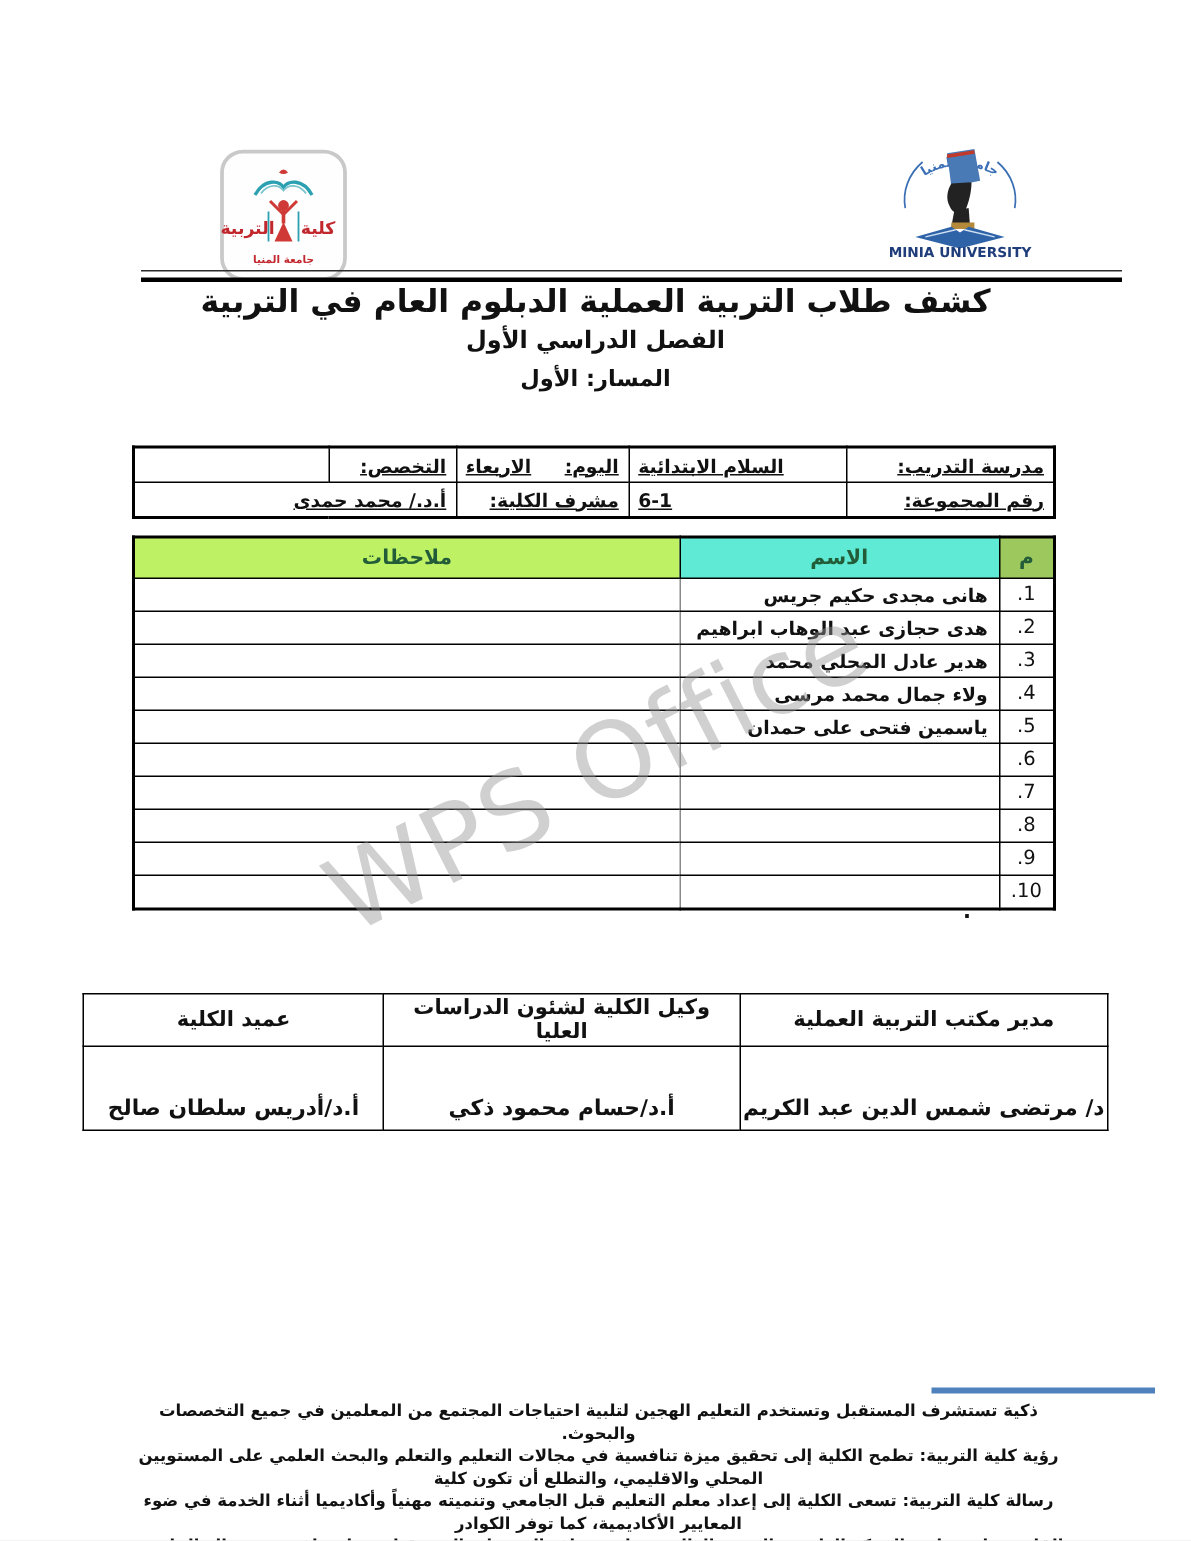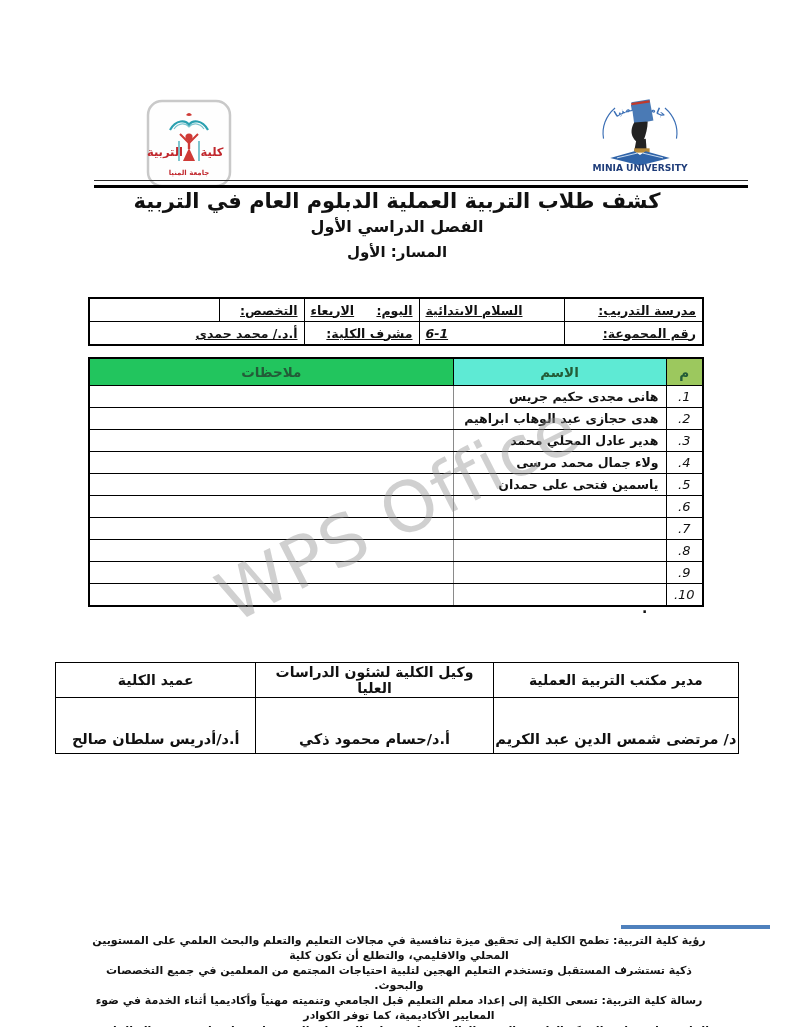--- a/index.html
+++ b/index.html
@@ -21,21 +21,21 @@
   .titles{position:absolute;top:188px;left:0;width:794px;text-align:center;}
   .titles .t1{font-size:21px;font-weight:bold;line-height:26px;}
   .titles .t2{font-size:16px;font-weight:bold;line-height:26px;}
   .titles .t3{font-size:15px;font-weight:bold;line-height:25px;}
   
   table{border-collapse:collapse;table-layout:fixed;}
   .info-table{position:absolute;top:297px;right:90px;width:614px;border:2px solid #000;}
   .info-table td{border:1px solid #000;height:22px;font-size:12.5px;font-weight:bold;
      text-decoration:underline;padding:0 6px;white-space:nowrap;overflow:hidden;}
   .info-table .val{text-align:left;}
-  .ltr{direction:ltr;unicode-bidi:bidi-override;font-style:italic;}
+  .ltr{direction:ltr;unicode-bidi:bidi-override;}
   .day-cell{display:flex;justify-content:space-between;align-items:center;}
   
   .students-table{position:absolute;top:357px;right:90px;width:614px;border:2px solid #000;}
   .students-table th{height:24px;font-size:13.5px;font-weight:bold;border:1px solid #000;}
   .students-table td{height:21px;border-top:1px solid #000;border-bottom:1px solid #000;
      font-size:12.5px;padding:0 7px;overflow:hidden;white-space:nowrap;}
   .students-table td.num{border-left:1px solid #000;text-align:center;font-weight:normal;
      font-size:13px;padding:0 2px;}
   .students-table td.name{border-left:1px solid #8a8a8a;font-weight:bold;}
   .students-table td.notes{}
@@ -150,21 +150,21 @@
   <table class="students-table">
     <colgroup>
         <col style="width:37px">
         <col style="width:213px">
         <col style="width:364px">
       </colgroup>
     <tbody>
         <tr>
       <th class="hdr" style="background: rgb(156, 200, 94); color: rgb(35, 92, 56);">م</th>
       <th class="hdr" style="background: #5eead4; color: rgb(35, 92, 56);">الاسم</th>
-      <th class="hdr" style="background: #22c55e; color: rgb(35, 92, 56); margin-left: 16px;">ملاحظات</th>
+      <th class="hdr" style="background: #bef264; color: rgb(35, 92, 56); margin-left: 16px;">ملاحظات</th>
     </tr>
     <tr>
       <td class="num ltr">.1</td>
       <td class="name">هانى مجدى حكيم جريس</td>
       <td class="notes"></td>
     </tr>
     <tr>
       <td class="num ltr">.2</td>
       <td class="name">هدى حجازى عبد الوهاب ابراهيم</td>
       <td class="notes"></td>
@@ -229,22 +229,22 @@
     <tr>
       <td class="sig-name">د/ مرتضى شمس الدين عبد الكريم</td>
       <td class="sig-name">أ.د/حسام محمود ذكي</td>
       <td class="sig-name">أ.د/أدريس سلطان صالح</td>
     </tr>
   </tbody>
     </table>
 
   <div class="footer-rule" style="background: rgb(79, 129, 189);"></div>
   <div class="footer-text">
+    <div>ذكية تستشرف المستقبل وتستخدم التعليم الهجين لتلبية احتياجات المجتمع من المعلمين في جميع التخصصات والبحوث.</div>
     <div>رؤية كلية التربية: تطمح الكلية إلى تحقيق ميزة تنافسية في مجالات التعليم والتعلم والبحث العلمي على المستويين المحلي والاقليمي، والتطلع أن تكون كلية</div>
-    <div>ذكية تستشرف المستقبل وتستخدم التعليم الهجين لتلبية احتياجات المجتمع من المعلمين في جميع التخصصات والبحوث.</div>
     <div>رسالة كلية التربية: تسعى الكلية إلى إعداد معلم التعليم قبل الجامعي وتنميته مهنياً وأكاديميا أثناء الخدمة في ضوء المعايير الأكاديمية، كما توفر الكوادر</div>
     <div>القادرة على متابعه الحركة العلمية والبحثية العالمية، واستشراف التوجهات المستقبلية بما يتوافق مع رسالة الجامعة، وتلبيتها لاحتياجات سوق</div>
 
   </div>
 
   <div class="watermark">WPS Office</div>
 
 </div>
 
 </body></html>

